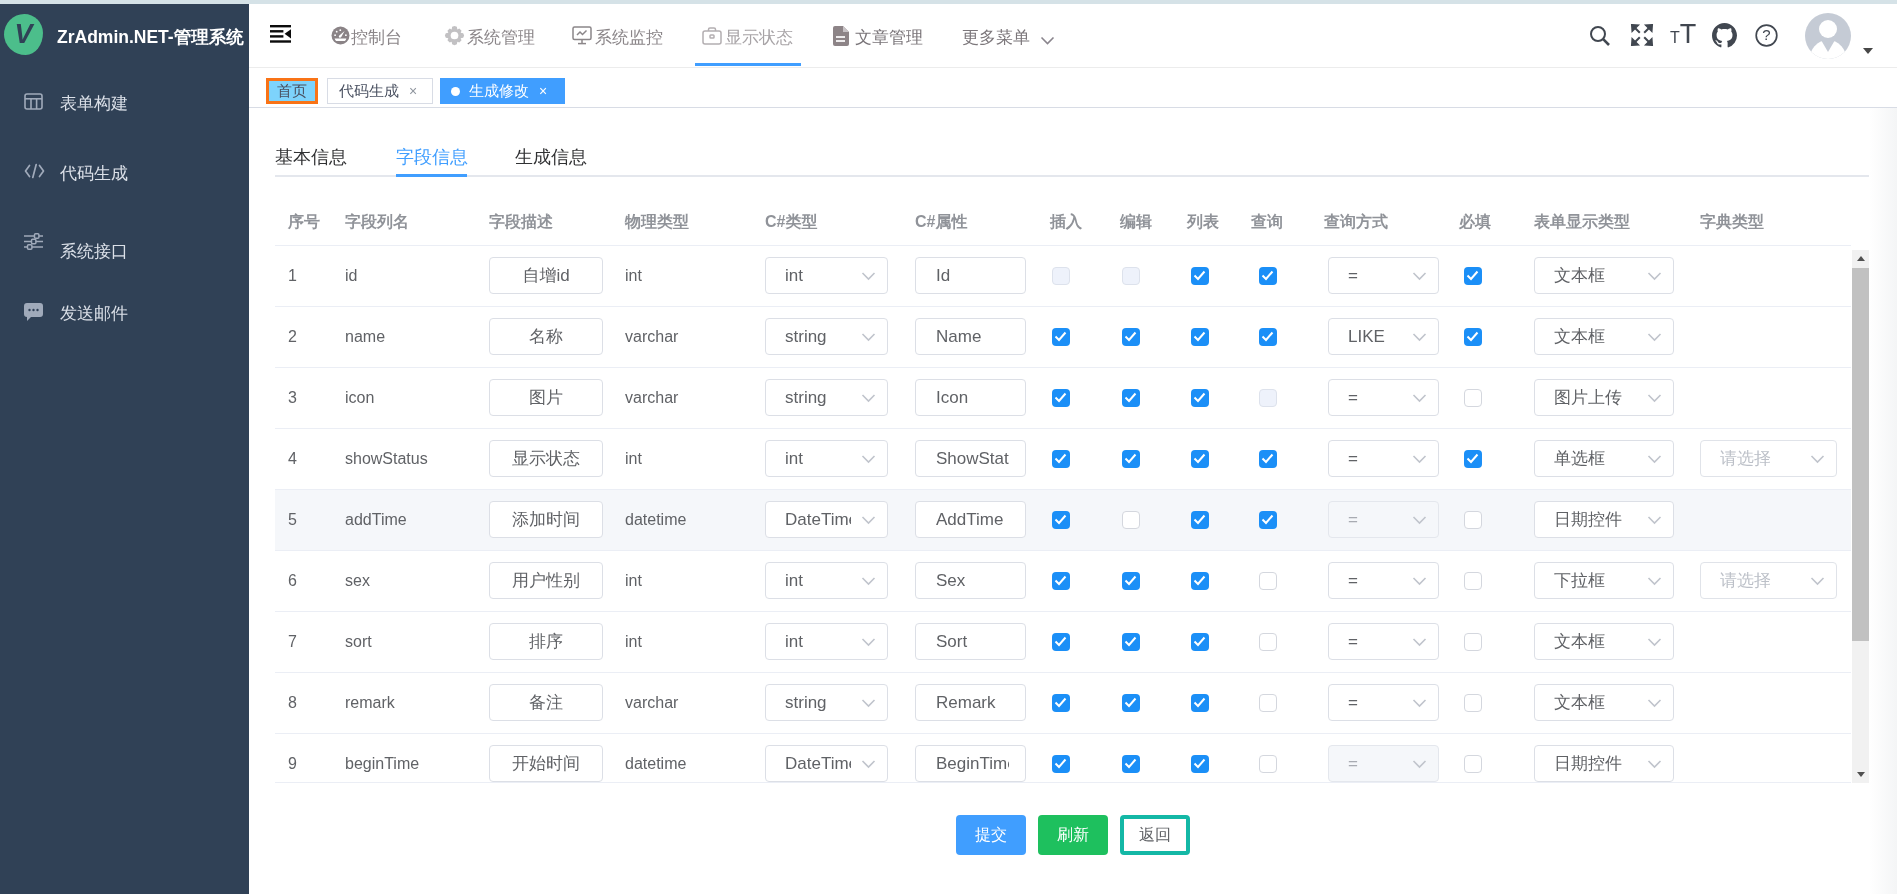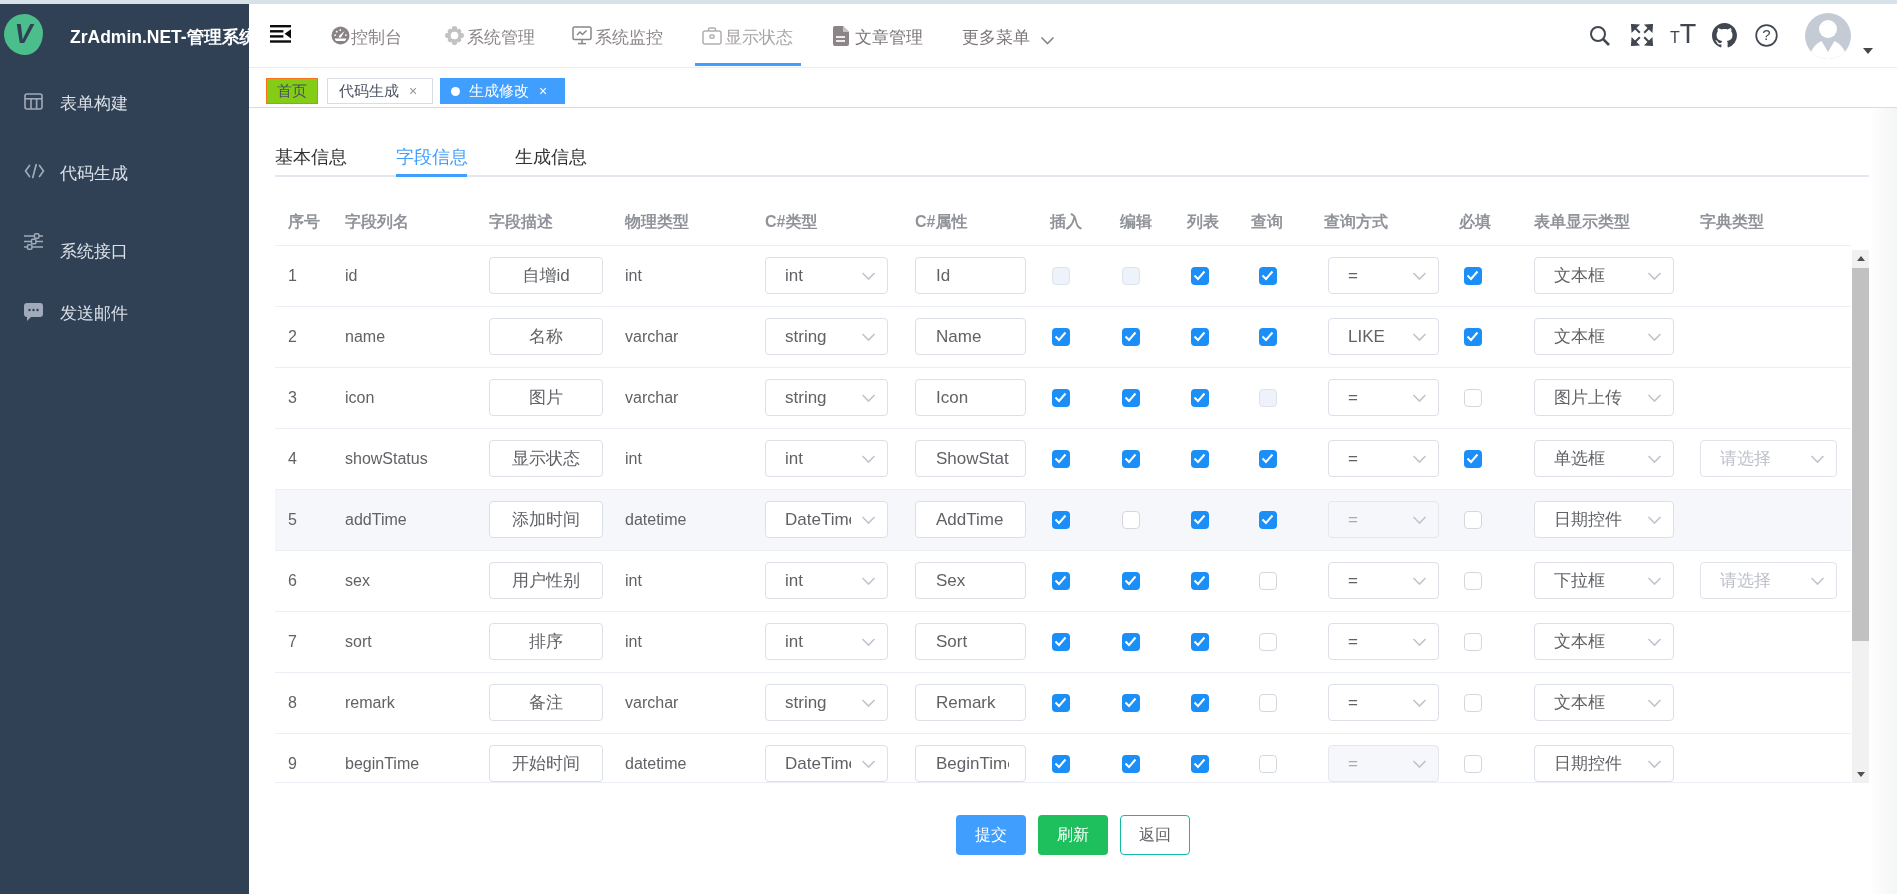--- a/index.html
+++ b/index.html
@@ -29,21 +29,21 @@
 .hdtx{position:absolute;font-size:16px;color:#909399;font-weight:bold;}
 .rowline{position:absolute;left:275px;width:1576px;height:1px;background:#ebeef5;}
 </style></head><body>
 
 <div class="abs" style="left:0;top:0;width:1897px;height:4px;background:#d5e2e7;"></div>
 <div class="abs" style="left:0;top:4px;width:249px;height:890px;background:#304156;"></div>
 <div class="abs" style="left:4px;top:14px;width:39px;height:41px;background:#4cbe8b;
 border-radius:52% 48% 44% 56% / 50% 46% 54% 50%;"></div>
 <div class="abs" style="left:4px;top:14px;width:39px;height:41px;text-align:center;font-size:27px;
 font-weight:bold;color:#304156;line-height:41px;font-style:italic;">V</div>
-<div class="abs" style="left:70px;top:25px;font-size:17.5px;font-weight:bold;color:#fff;">ZrAdmin.NET-管理系统</div>
+<div class="abs" style="left:57px;top:25px;font-size:17.5px;font-weight:bold;color:#fff;">ZrAdmin.NET-管理系统</div>
 <div class="abs" style="left:24px;top:93px;"><svg width="19" height="17" viewBox="0 0 19 17">
       <g fill="none" stroke="#a0aaba" stroke-width="1.6">
         <rect x="1" y="1" width="17" height="15" rx="2"></rect>
         <line x1="1" y1="5.8" x2="18" y2="5.8"></line>
         <line x1="7" y1="5.8" x2="7" y2="16"></line>
         <line x1="12.6" y1="5.8" x2="12.6" y2="16"></line>
       </g>
     </svg></div>
 <div class="abs" style="left:60px;top:92px;font-size:17px;color:#dbe0e8;">表单构建</div>
 <div class="abs" style="left:24px;top:163px;"><svg width="21" height="16" viewBox="0 0 21 16">
@@ -158,21 +158,21 @@
       <circle cx="11.5" cy="11.5" r="10.3" fill="none" stroke="#414750" stroke-width="1.7"></circle>
       <text x="11.5" y="16.4" font-size="15" font-weight="normal" fill="#414750" text-anchor="middle" font-family="Liberation Sans">?</text>
     </svg></div>
 <div class="abs" style="left:1805px;top:13px;width:46px;height:46px;border-radius:50%;background:#c5cbd5;overflow:hidden;">
 <div class="abs" style="left:14px;top:7px;width:18px;height:18px;border-radius:50%;background:#fff;"></div>
 <div class="abs" style="left:4px;top:27px;width:38px;height:21px;border-radius:50% 50% 0 0/100% 100% 0 0;background:#fff;"></div>
 <div class="abs" style="left:16px;top:27px;width:14px;height:12px;background:#c5cbd5;clip-path:polygon(0 0,100% 0,50% 100%);"></div>
 </div>
 <div class="abs" style="left:1863px;top:48px;width:0;height:0;border-left:5.5px solid transparent;border-right:5.5px solid transparent;border-top:6.5px solid #474747;"></div>
 <div class="abs" style="left:249px;top:68px;width:1648px;height:40px;background:#fff;border-bottom:1px solid #d8dce5;"></div>
-<div class="abs flex" style="left:266px;top:78px;width:52px;height:26px;box-sizing:border-box;justify-content:center;border:1px solid #f97316;background:#84cc16;font-size:15px;color:#495060;">首页</div>
+<div class="abs flex" style="left:266px;top:78px;width:52px;height:26px;box-sizing:border-box;justify-content:center;border:3px solid #f97316;background:#7dd3fc;font-size:15px;color:#495060;">首页</div>
 <div class="abs flex" style="left:327px;top:78px;width:106px;height:26px;box-sizing:border-box;padding-left:11px;border:1px solid #d8dce5;background:#fff;font-size:15px;color:#495060;">代码生成<span style="margin-left:10px;color:#8f959e;font-size:14px;">×</span></div>
 <div class="abs flex" style="left:440px;top:78px;width:125px;height:26px;box-sizing:border-box;padding-left:11px;background:#409eff;font-size:15px;color:#fff;"><span style="width:9px;height:9px;border-radius:50%;background:#fff;margin-right:9px;display:inline-block;"></span>生成修改<span style="margin-left:10px;font-size:14px;">×</span></div>
 <div class="abs" style="left:275px;top:145px;font-size:18px;color:#303133;">基本信息</div>
 <div class="abs" style="left:396px;top:145px;font-size:18px;color:#409eff;">字段信息</div>
 <div class="abs" style="left:515px;top:145px;font-size:18px;color:#303133;">生成信息</div>
 <div class="abs" style="left:275px;top:175px;width:1596px;height:2px;background:#e4e7ed;"></div>
 <div class="abs" style="left:396px;top:174px;width:71px;height:3px;background:#409eff;"></div>
 <div class="hdtx" style="left:288px;top:212px;">序号</div>
 <div class="hdtx" style="left:345px;top:212px;">字段列名</div>
 <div class="hdtx" style="left:489px;top:212px;">字段描述</div>
@@ -608,12 +608,12 @@
 </div>
   </div>
 <div class="abs" style="left:275px;top:782px;width:1576px;height:1px;background:#ebeef5;"></div>
 <div class="abs" style="left:1869px;top:108px;width:28px;height:786px;background:linear-gradient(to right,#ffffff,#f4f5f6);"></div>
 <div class="abs" style="left:1852px;top:250px;width:17px;height:533px;background:#f1f1f1;"></div>
 <div class="abs" style="left:1857px;top:256px;width:0;height:0;border-left:4px solid transparent;border-right:4px solid transparent;border-bottom:5px solid #505050;"></div>
 <div class="abs" style="left:1857px;top:772px;width:0;height:0;border-left:4px solid transparent;border-right:4px solid transparent;border-top:5px solid #505050;"></div>
 <div class="abs" style="left:1852px;top:268px;width:17px;height:373px;background:#c1c1c1;"></div>
 <div class="abs flex" style="left:956px;top:815px;width:70px;height:40px;background:#409eff;border-radius:4px;color:#fff;font-size:16px;justify-content:center;">提交</div>
 <div class="abs flex" style="left:1038px;top:815px;width:70px;height:40px;background:#1ec05e;border-radius:4px;color:#fff;font-size:16px;justify-content:center;">刷新</div>
-<div class="abs flex" style="left:1120px;top:815px;width:70px;height:40px;background:#fff;border:1px solid #14b8a6;border-radius:4px;color:#606266;font-size:16px;justify-content:center;">返回</div>
+<div class="abs flex" style="left:1120px;top:815px;width:70px;height:40px;background:#fff;border:4px solid #14b8a6;border-radius:4px;color:#606266;font-size:16px;justify-content:center;">返回</div>
 </body></html>

